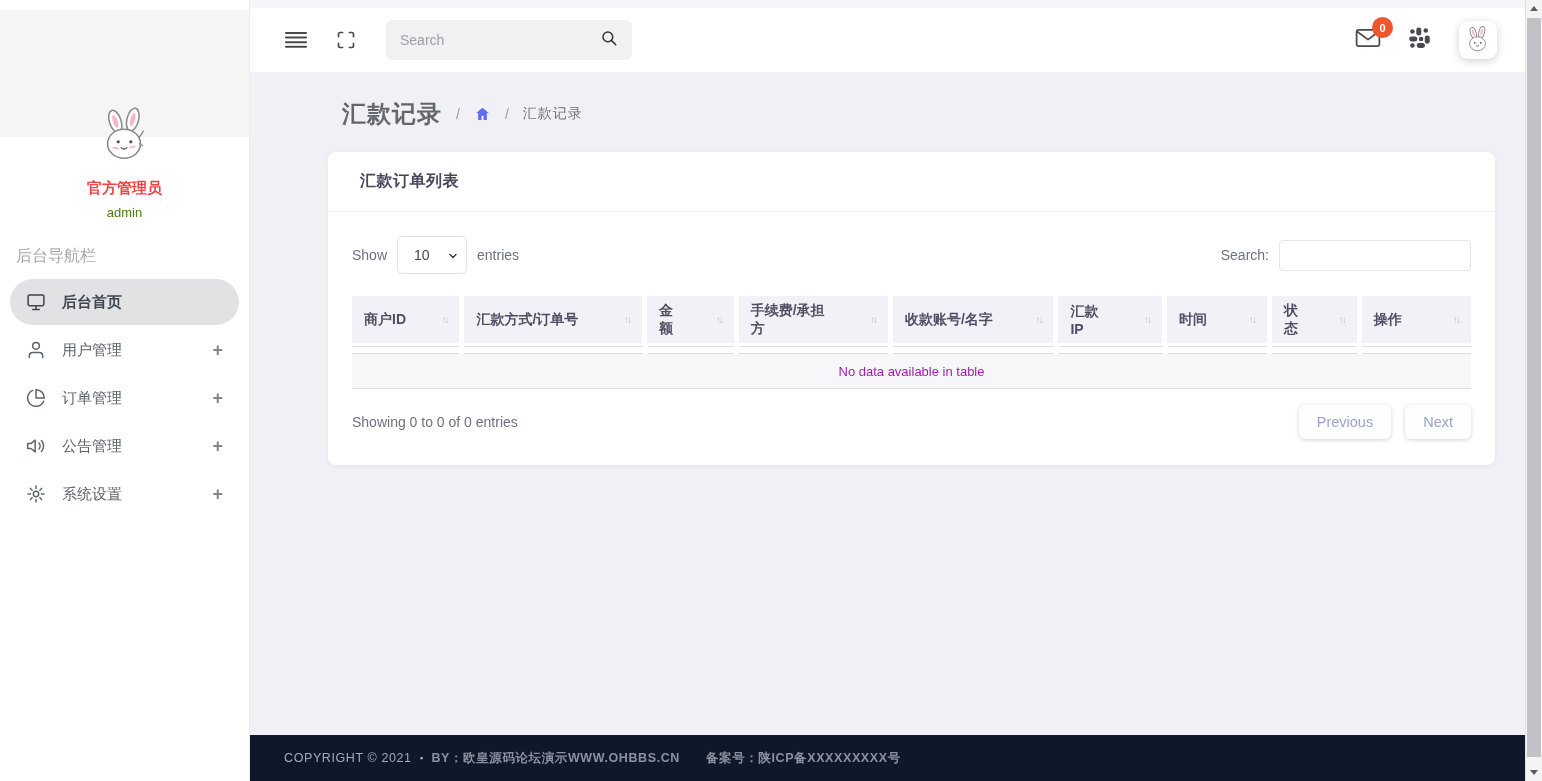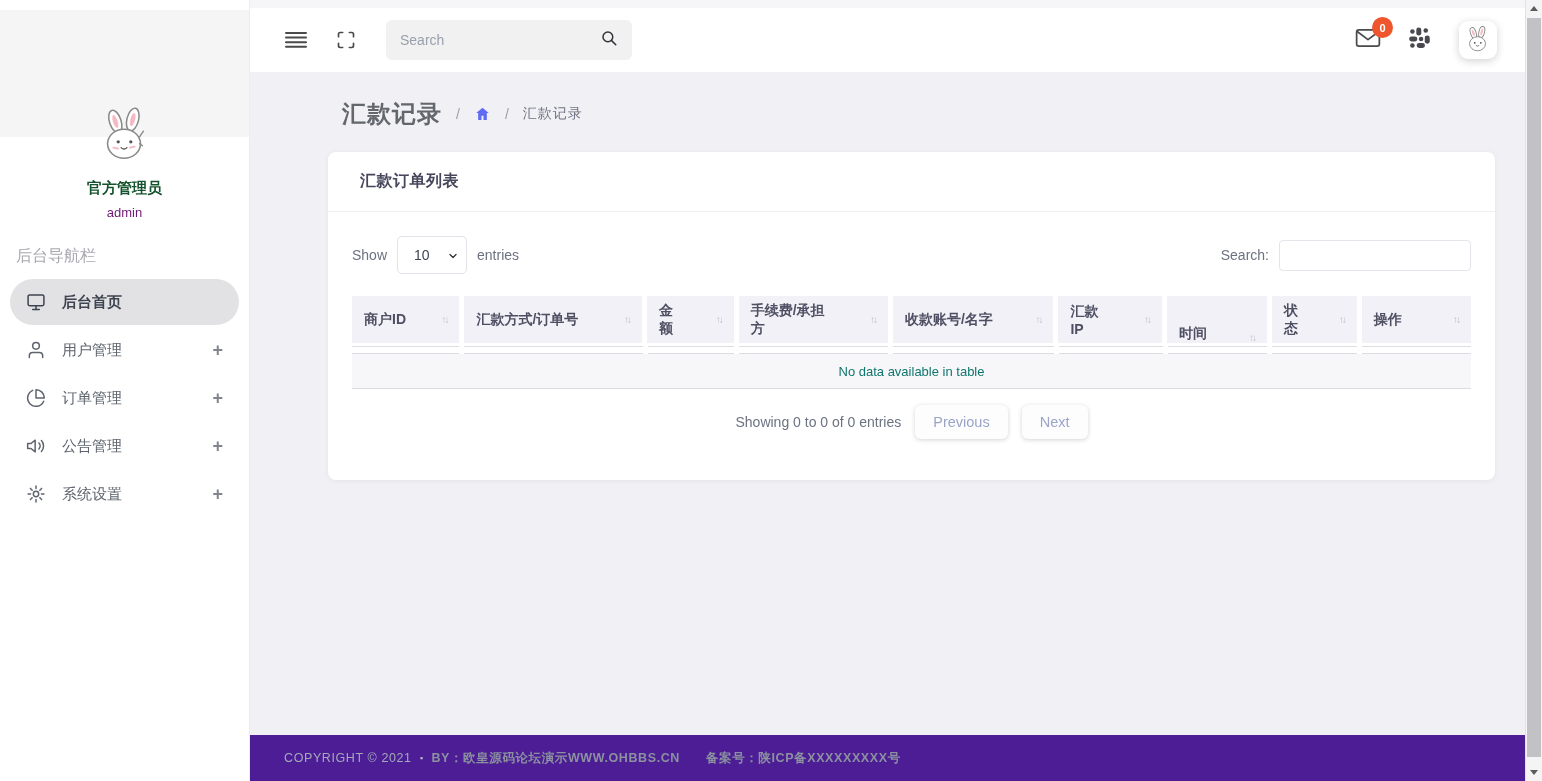--- a/index.html
+++ b/index.html
@@ -5,22 +5,22 @@
   * { margin:0; padding:0; box-sizing:border-box; }
   html,body { width:1542px; height:781px; overflow:hidden; }
   body { font-family:"Liberation Sans", sans-serif; background:#fff; color:#444; }
   .app { display:flex; width:1542px; height:781px; position:relative; }
 
   
   .sidebar { width:250px; flex:0 0 250px; background:#fff; border-right:1px solid #ececec; z-index:3; }
   .sidebar-banner { height:127px; margin-top:10px; background:#f5f5f6; }
   .profile { text-align:center; margin-top:-32px; }
   .profile .avatar-lg { display:inline-block; }
-  .profile-name { font-size:15px; font-weight:bold; color:#14532d; margin-top:8px; }
-  .profile-role { font-size:13px; color:#701a75; margin-top:7px; }
+  .profile-name { font-size:15px; font-weight:bold; color:#ef4444; margin-top:8px; }
+  .profile-role { font-size:13px; color:#4d7c0f; margin-top:7px; }
   .nav-label { margin:26px 16px 12px 16px; font-size:16px; color:#a8a8b1; }
   .nav-item { display:flex; align-items:center; height:46px; margin:2px 10px; padding:0 16px;
               border-radius:26px; color:#5e646e; font-size:15px; cursor:pointer; }
   .nav-item.active { background:#e2e2e4; color:#3e4450; font-weight:bold; }
   .nav-item .nicon { width:20px; height:20px; margin-right:16px; flex:0 0 20px; }
   .nav-item .plus { margin-left:auto; color:#80858e; font-size:18px; font-weight:bold; line-height:1; }
   .nav-item svg { stroke:#5e646e; }
   .nav-item.active svg { stroke:#3e4450; }
 
   
@@ -46,21 +46,21 @@
   .content { flex:1; padding:26px 30px 0 30px; overflow:hidden;margin-left:48px; }
   .page-head { display:flex; align-items:center; margin-left:14px; }
   .page-title { font-size:24px; font-weight:bold; color:#63676d; letter-spacing:1px; }
   .crumb-sep { color:#9aa0aa; font-size:14px; margin:0 14px; }
   .crumb-current { color:#6e7380; font-size:14px; letter-spacing:1px; }
   .crumb-home { display:flex; align-items:center; cursor:pointer; }
 
   .card { margin-top:22px; background:#fff; border-radius:8px; box-shadow:0 1px 5px rgba(70,70,90,.08); }
   .card-header { padding:19px 32px; border-bottom:1px solid #efeff2; }
   .card-title { font-size:16px; font-weight:bold; color:#46465c; letter-spacing:.5px; }
-  .card-body { padding:24px 24px 41px 24px; }
+  .card-body { padding:24px 24px 26px 24px; }
 
   .controls { display:flex; align-items:center; justify-content:space-between; }
   .length-ctl { display:flex; align-items:center; color:#6b7280; font-size:14px; }
   .select-wrap { position:relative; margin:0 10px; }
   .select-wrap select { appearance:none; -webkit-appearance:none; width:70px; height:38px;
         border:1px solid #e2e2e8; border-radius:5px; background:#fff; font-size:14px; color:#3f4450;
         padding:0 24px 0 16px; outline:none; font-family:"Liberation Sans", sans-serif; cursor:pointer; }
   .select-wrap .chev { position:absolute; right:8px; top:13px; pointer-events:none; }
   .search-ctl { display:flex; align-items:center; color:#6b7280; font-size:14px; }
   .search-ctl input { margin-left:10px; width:192px; height:31px; border:1px solid #e4e4ea;
@@ -68,33 +68,33 @@
         font-family:"Liberation Sans", sans-serif; background:#fff; }
 
   .table-wrap { margin-top:22px; }
   .thead-row { display:flex; gap:5px; }
   .th { background:#f1f1f7; height:47px; display:flex; align-items:center; justify-content:space-between;
         padding:0 12px; font-size:14px; font-weight:bold; color:#4f4f63; cursor:pointer;gap:28px; }
   .sort { font-size:10px; color:#bcbccc; letter-spacing:-2px; margin-left:6px; white-space:nowrap; }
   .filter-row { display:flex; gap:5px; margin-top:3px; }
   .fcell { height:8px; background:#fff; border-top:1px solid #dcdce2; border-bottom:1px solid #dcdce2; }
   .c0{width:112px;} .c1{width:186px;} .c2{width:90px;} .c3{width:156px;} .c4{width:168px;}
-  .c5{width:108px;} .c6{width:104px;align-items:flex-end;} .c7{width:88px;} .c8{width:114px;}
+  .c5{width:108px;} .c6{width:104px;} .c7{width:88px;} .c8{width:114px;}
   .empty-row { height:35px; background:#f7f7f9; border-bottom:1px solid #dcdce2;
                display:flex; align-items:center; justify-content:center;
-               font-size:13px; color:#0f766e; }
-
-  .info-row { display:flex; align-items:center; justify-content:center; margin-top:16px; }
+               font-size:13px; color:#a21caf; }
+
+  .info-row { display:flex; align-items:center; justify-content:space-between; margin-top:16px; }
   .info-text { color:#6b7280; font-size:14px; }
   .pager { display:flex; }
   .page-btn { margin-left:14px; padding:9px 18px; background:#fdfdfe; border-radius:6px;
               box-shadow:0 1px 4px rgba(60,60,90,.22); color:#9aa4c8; font-size:14.5px; cursor:pointer; }
 
   
-  .footer { height:46px; background:#4c1d95; display:flex; align-items:center; padding:0 34px;
+  .footer { height:46px; background:#0f172a; display:flex; align-items:center; padding:0 34px;
             font-size:12.5px; color:#a4aab8; letter-spacing:.6px; }
   .footer .bullet { margin:0 8px; font-size:9px; color:#b4bac6; }
   .footer .strong { color:#8b919f; font-weight:bold; }
   .footer .gap { display:inline-block; width:26px; }
 
   
   .os-scrollbar { position:absolute; right:0; top:0; width:17px; height:781px; background:#f4f4f4;
                   border-left:1px solid #e2e2e2; z-index:5; }
   .sb-btn { position:absolute; left:0; width:16px; height:17px; display:flex; align-items:center;
             justify-content:center; background:#f4f4f4; cursor:pointer; }

